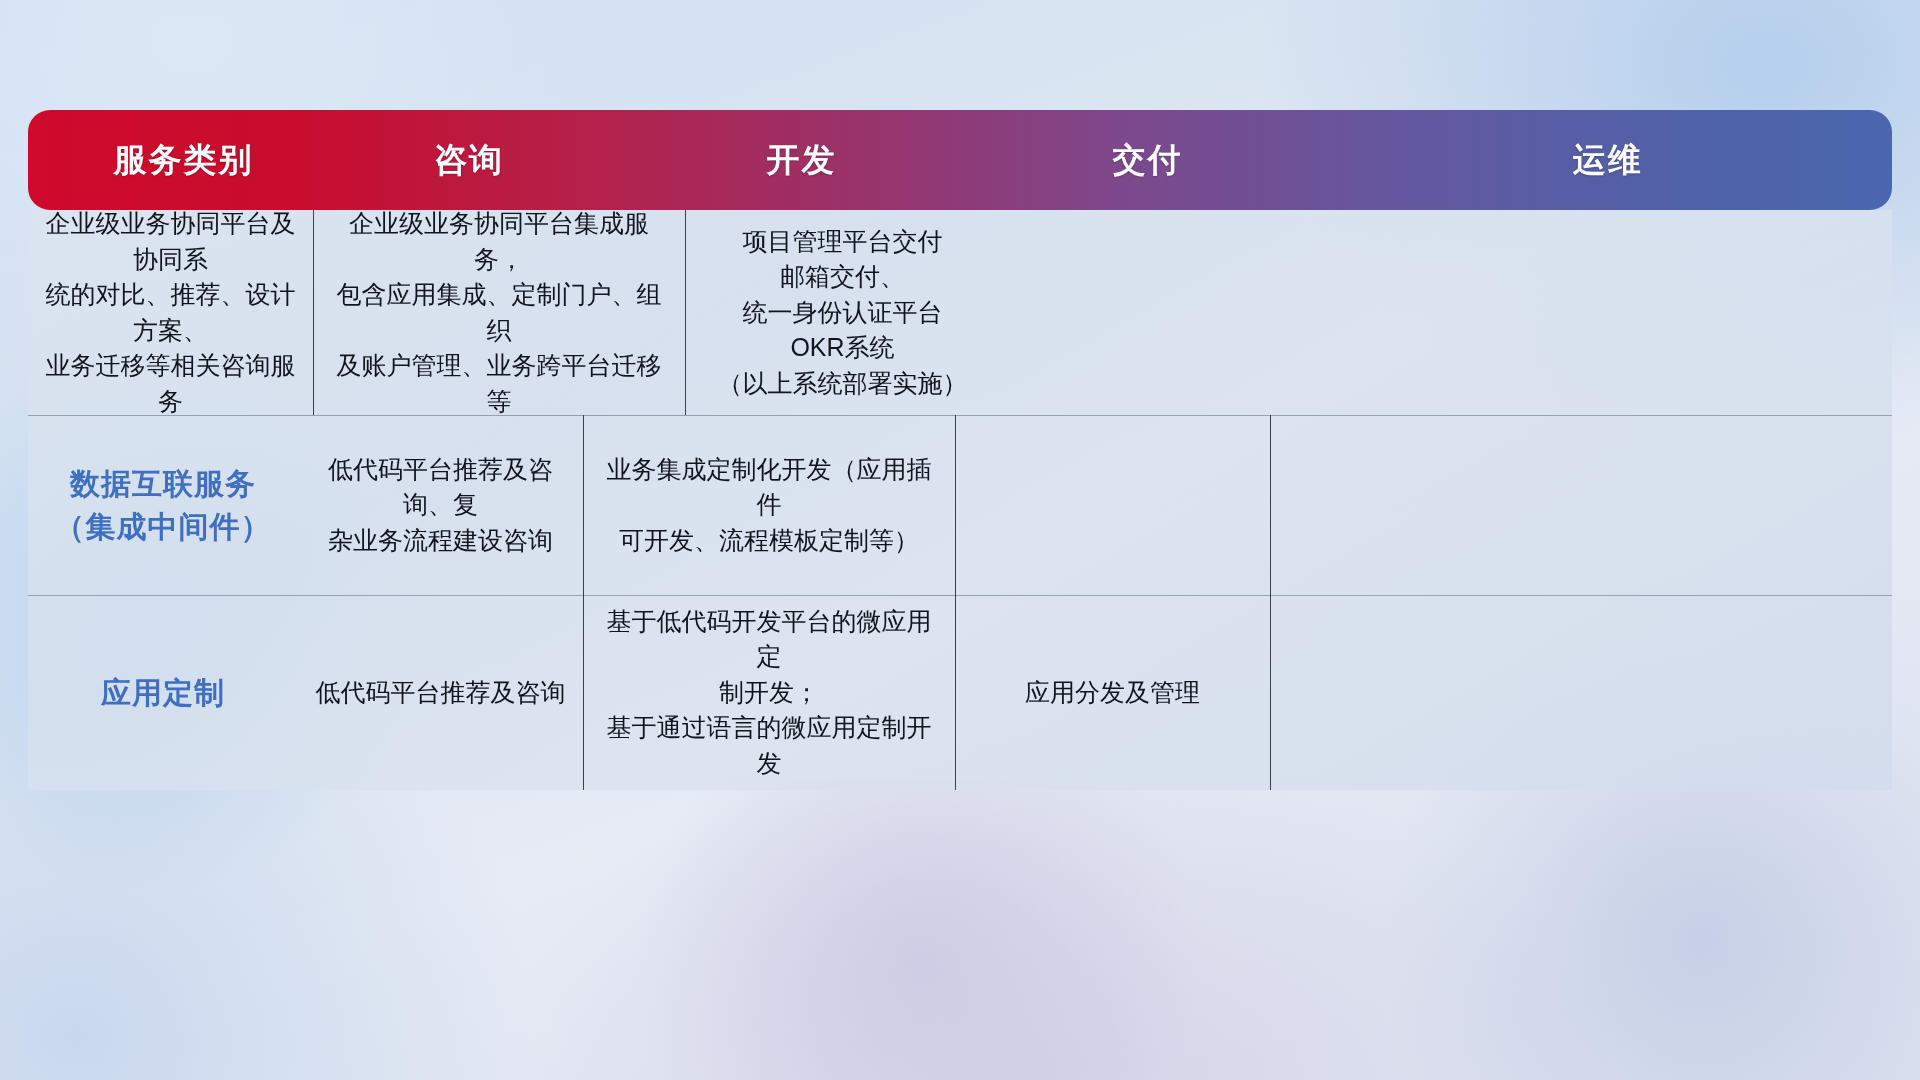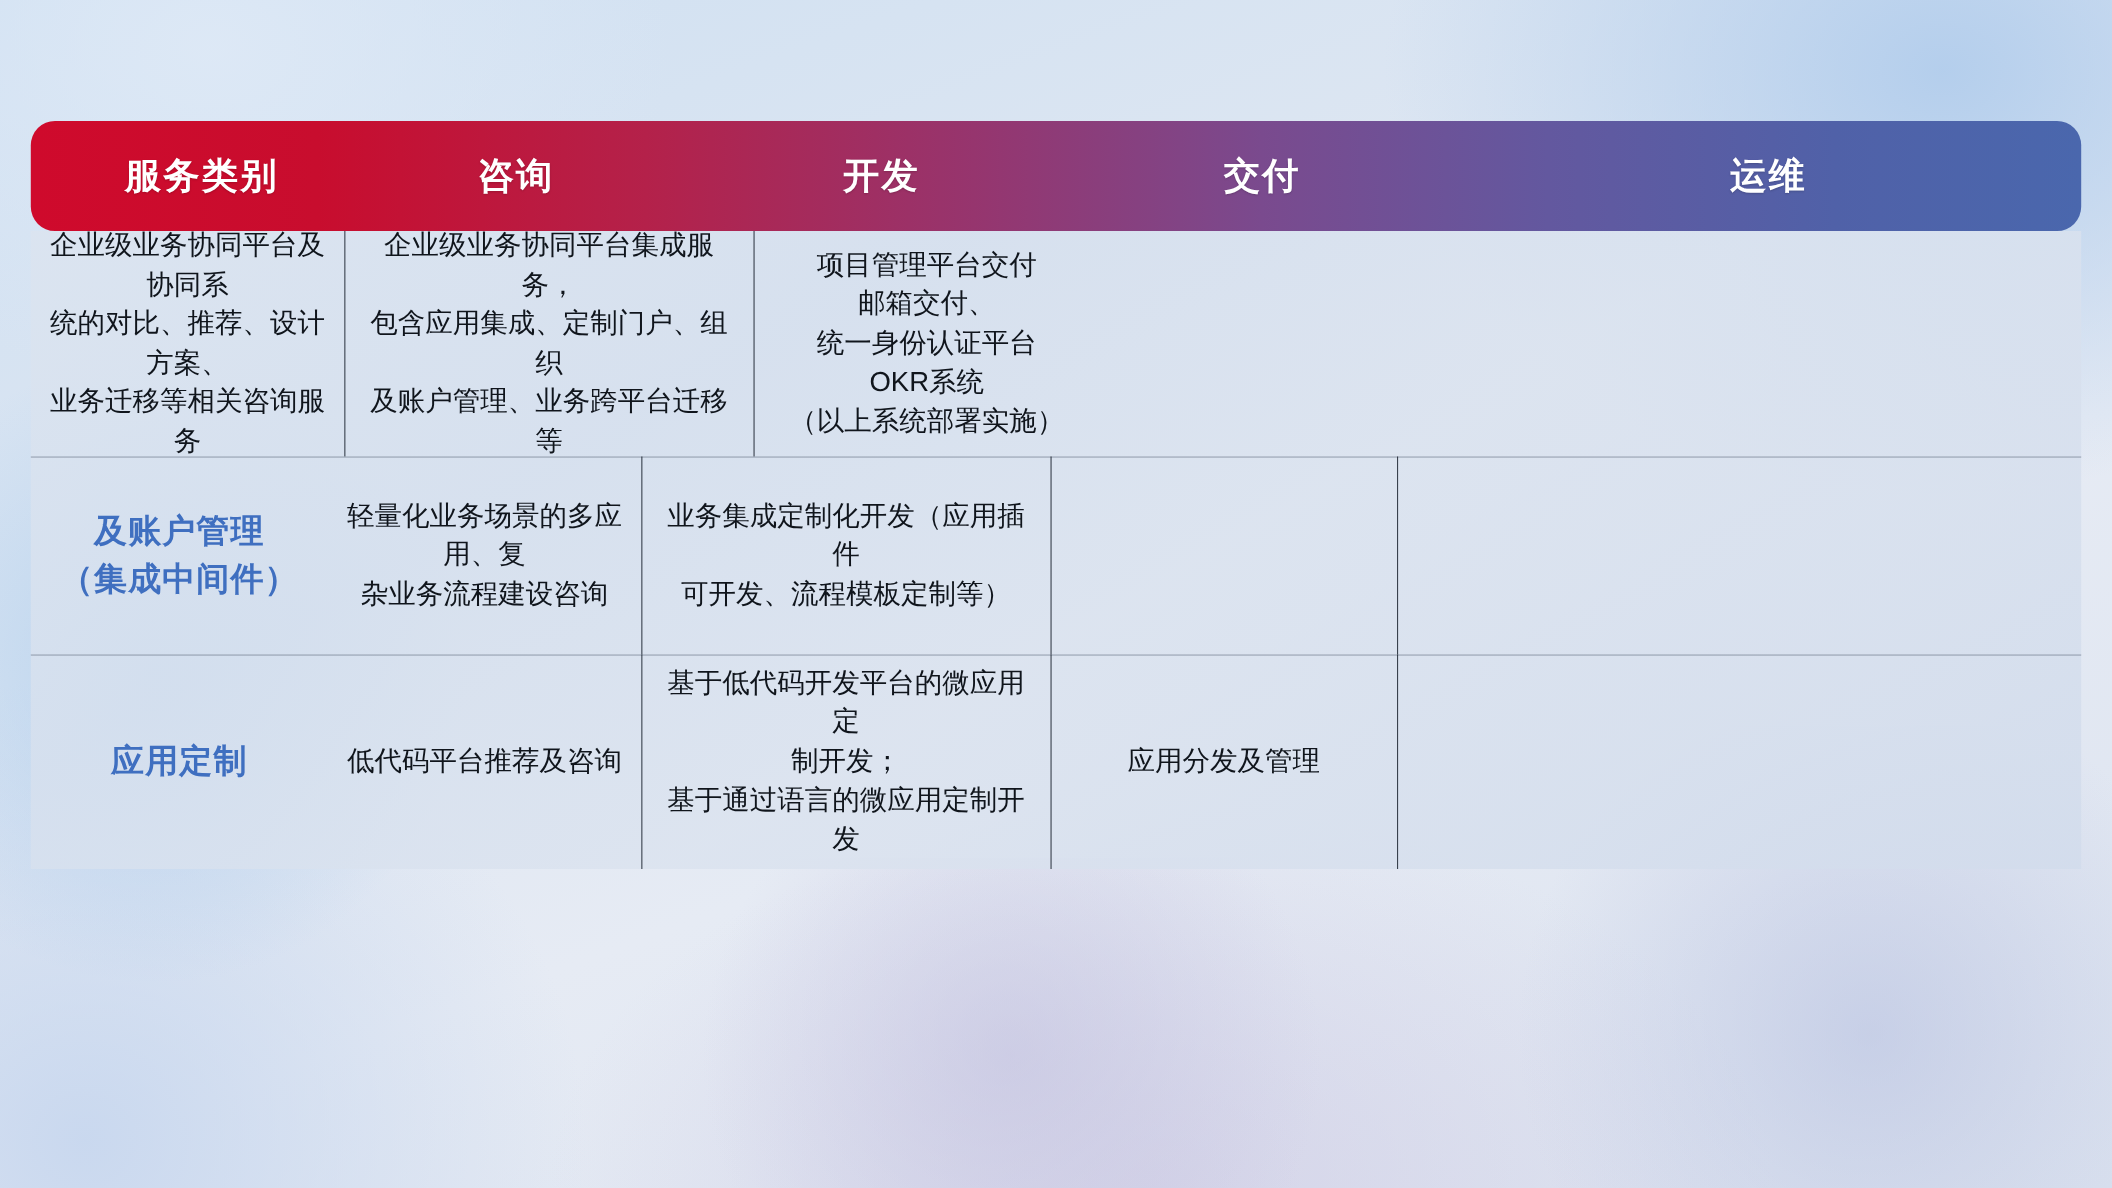--- a/index.html
+++ b/index.html
@@ -171,23 +171,23 @@
 包含应用集成、定制门户、组织
 及账户管理、业务跨平台迁移等</div>
       <div class="cell vline c3">项目管理平台交付
 邮箱交付、
 统一身份认证平台
 OKR系统
 （以上系统部署实施）</div>
     </div>
 
     <div class="row r1">
-      <div class="cell cat c0">及账户管理
+      <div class="cell cat c0">数据互联服务
 （集成中间件）</div>
-      <div class="cell c1">轻量化业务场景的多应用、复
+      <div class="cell c1">低代码平台推荐及咨询、复
 杂业务流程建设咨询</div>
       <div class="cell vline c2">业务集成定制化开发（应用插件
 可开发、流程模板定制等）</div>
       <div class="cell vline c3"></div>
       <div class="cell vline c4"></div>
     </div>
 
     <div class="row r2">
       <div class="cell cat c0">应用定制</div>
       <div class="cell c1">低代码平台推荐及咨询</div>

